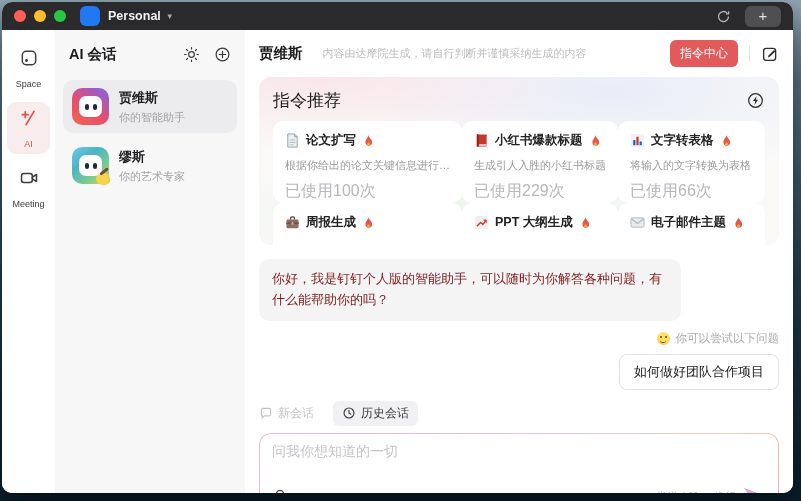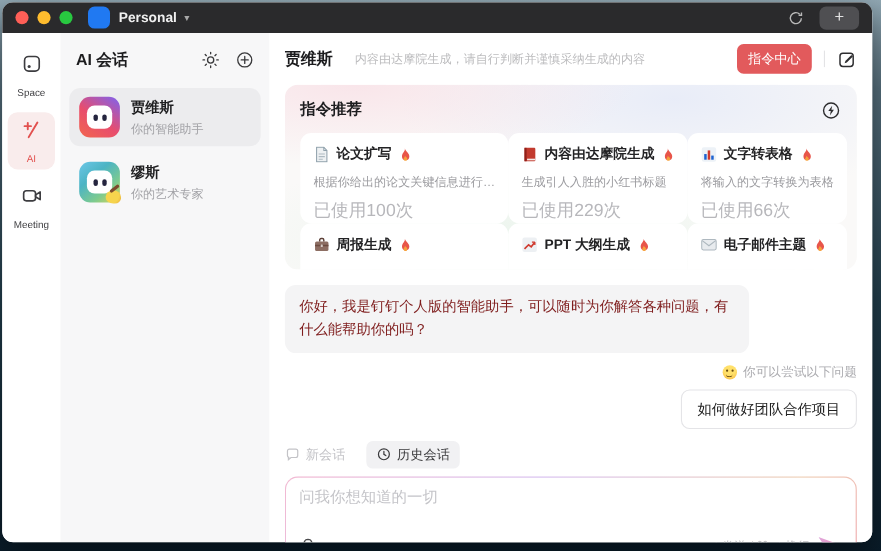--- a/index.html
+++ b/index.html
@@ -66,21 +66,21 @@
   .compose-ic { width:18px; height:18px; color:#2e2e30; }
 
   
   .sugg { height:168px; flex:0 0 auto; border-radius:12px; overflow:hidden; padding:11px 14px;
     background:
       radial-gradient(90% 80% at 12% 0%,rgba(248,216,224,.6),rgba(248,216,224,0) 55%),
       radial-gradient(80% 90% at 68% 8%,rgba(218,226,248,.55),rgba(218,226,248,0) 60%),
       radial-gradient(90% 80% at 42% 85%,rgba(223,241,228,.55),rgba(223,241,228,0) 60%),
       #faf9f8; }
   .sugg-head { display:flex; align-items:center; justify-content:space-between; height:24px; }
-  .sugg-title { font-size:14px; font-weight:bold; color:#1d1d1f; }
+  .sugg-title { font-size:17px; font-weight:normal; color:#1d1d1f; }
   .bolt { width:19px; height:19px; color:#2c2c2e; }
   .cards { display:grid; grid-template-columns:repeat(3,1fr); margin-top:9px; }
   .card { background:#fff; border-radius:10px; padding:11px 12px; height:82px; }
   .card-title { display:flex; align-items:center; gap:6px; font-size:12.5px; font-weight:bold; color:#232325; white-space:nowrap; }
   .cic { width:15px; height:15px; flex:0 0 auto; }
   .fire { width:12px; height:14px; flex:0 0 auto; }
   .card-desc { margin-top:9px; font-size:11px; color:#9b9b9f; white-space:nowrap; overflow:hidden; text-overflow:ellipsis; }
   .card-usage { margin-top:8px; font-size:16px; color:#b7b7bb; }
 
   
@@ -253,21 +253,21 @@
             <div class="card-usage">已使用100次</div>
           </div>
 
           <div class="card">
             <div class="card-title">
               <svg class="cic" viewBox="0 0 16 16">
                 <path d="M3 1.5h9.5a1 1 0 0 1 1 1v11a1 1 0 0 1-1 1H3z" fill="#c23a2e"></path>
                 <rect x="3" y="1.5" width="2" height="13" fill="#8e211a"></rect>
                 <rect x="5.5" y="12" width="8" height="1.6" fill="#f3e9e7"></rect>
               </svg>
-              <span>内容由达摩院生成</span>
+              <span>小红书爆款标题</span>
               <svg class="fire" viewBox="0 0 14 16">
                 <path d="M7 1c.8 3-3 4.6-3 8.4a3.9 3.9 0 0 0 7.8 0C11.8 6 8.5 4.6 7 1z" fill="#e8554a"></path>
                 <path d="M7 8.6c.4 1.5-1.3 2-1.3 3.5a2 2 0 0 0 4 0C9.7 10.5 7.9 10 7 8.6z" fill="#f6a13c"></path>
               </svg>
             </div>
             <div class="card-desc">生成引人入胜的小红书标题</div>
             <div class="card-usage">已使用229次</div>
           </div>
 
           <div class="card">

